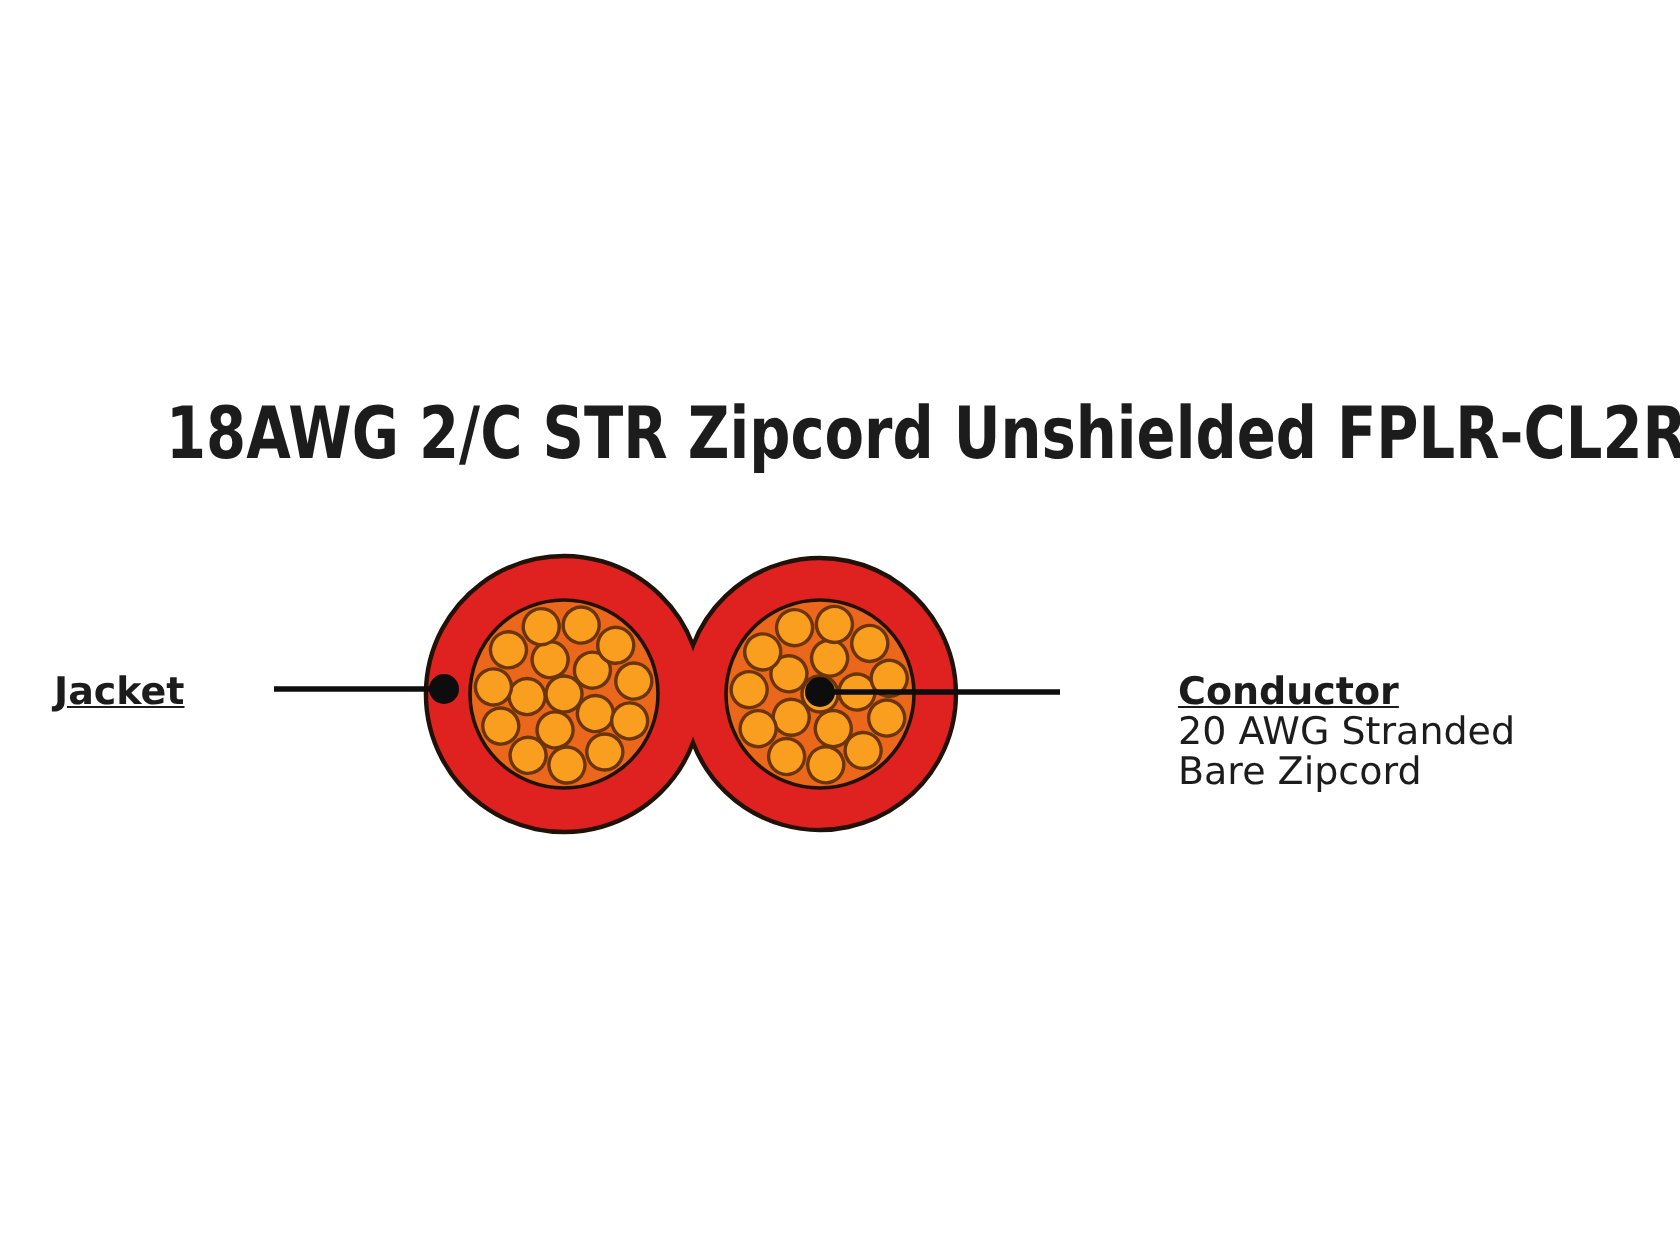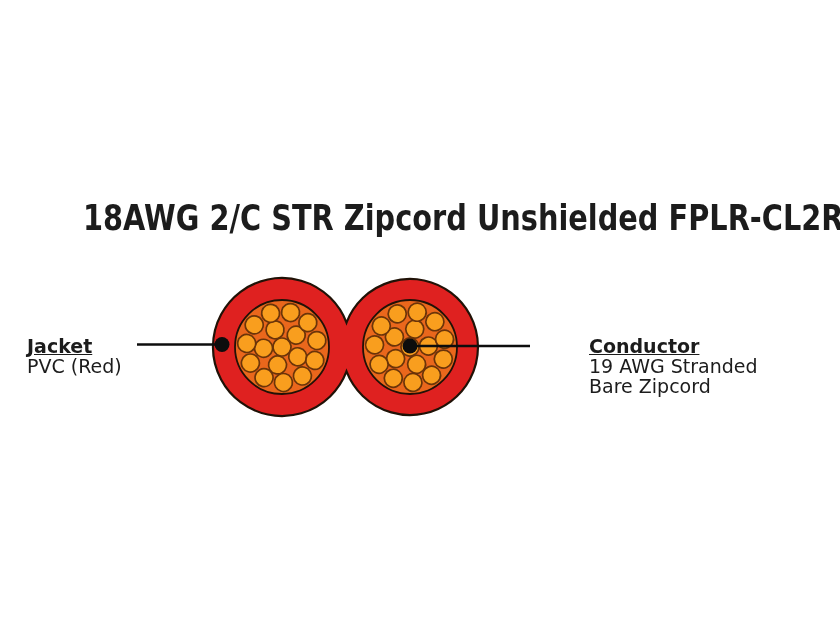--- a/index.html
+++ b/index.html
@@ -145,22 +145,21 @@
 
     <line class="leader" x1="137" y1="344.5" x2="222" y2="344.5"></line>
     <line class="leader" x1="410" y1="346" x2="530" y2="346"></line>
 
     <circle class="pointer-dot" cx="222" cy="344.5" r="7.5"></circle>
     <circle class="pointer-dot" cx="410" cy="346" r="7.5"></circle>
   </svg>
 
   <div class="callout callout-jacket">
     <div class="callout-title">Jacket</div>
-    <div class="callout-line">PVC (Red)</div>
   </div>
 
   <div class="callout callout-conductor">
     <div class="callout-title">Conductor</div>
-    <div class="callout-line">19 AWG Stranded</div>
+    <div class="callout-line">20 AWG Stranded</div>
     <div class="callout-line">Bare Zipcord</div>
   </div>
 
 </div>
 
 </body></html>

